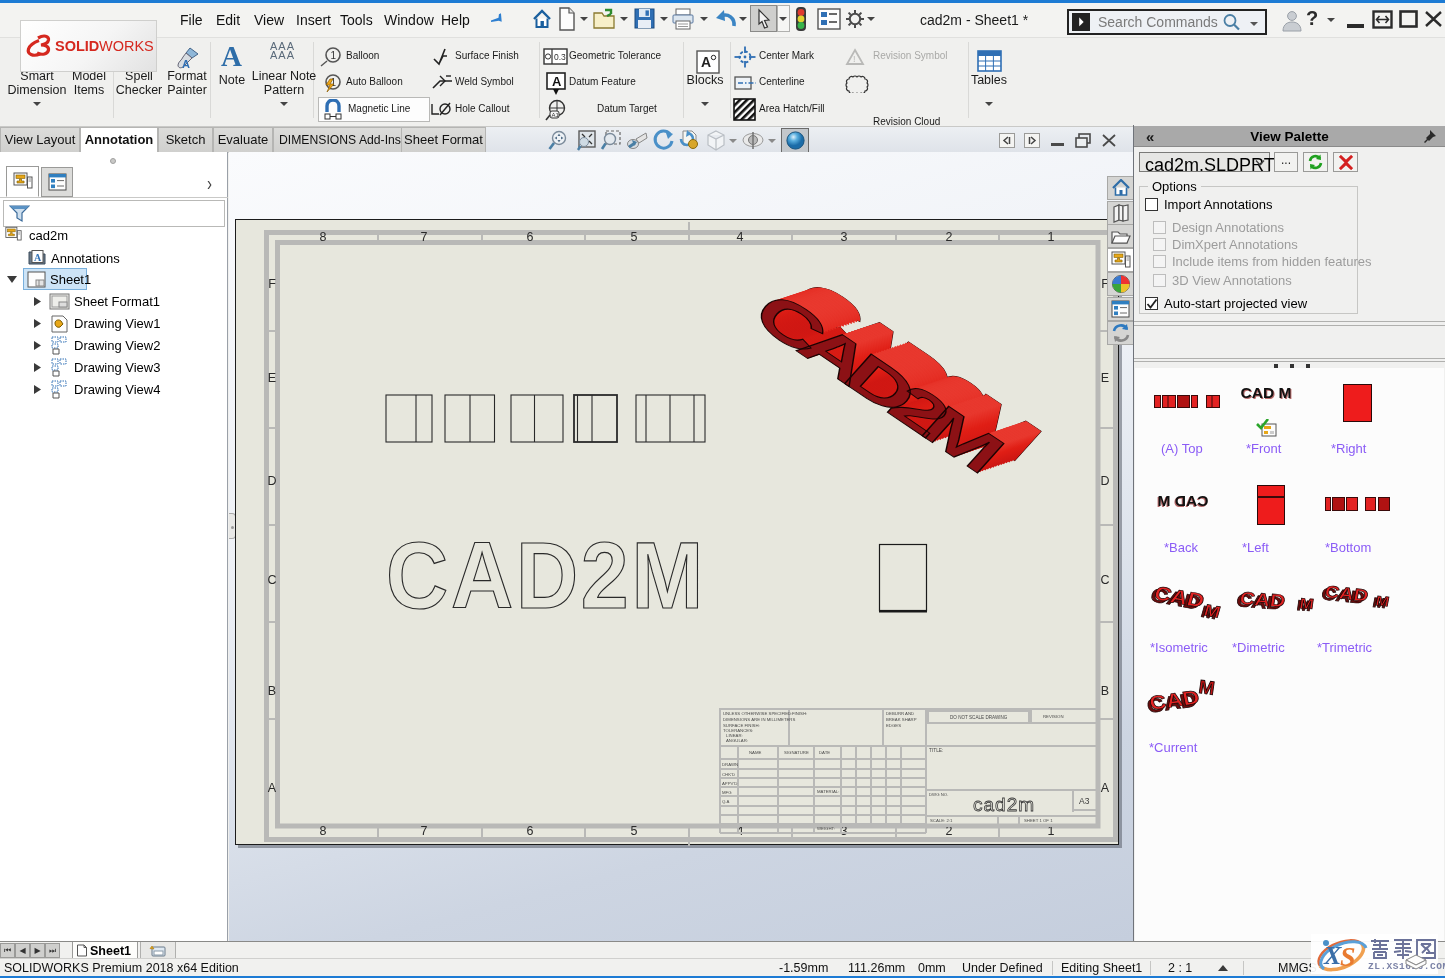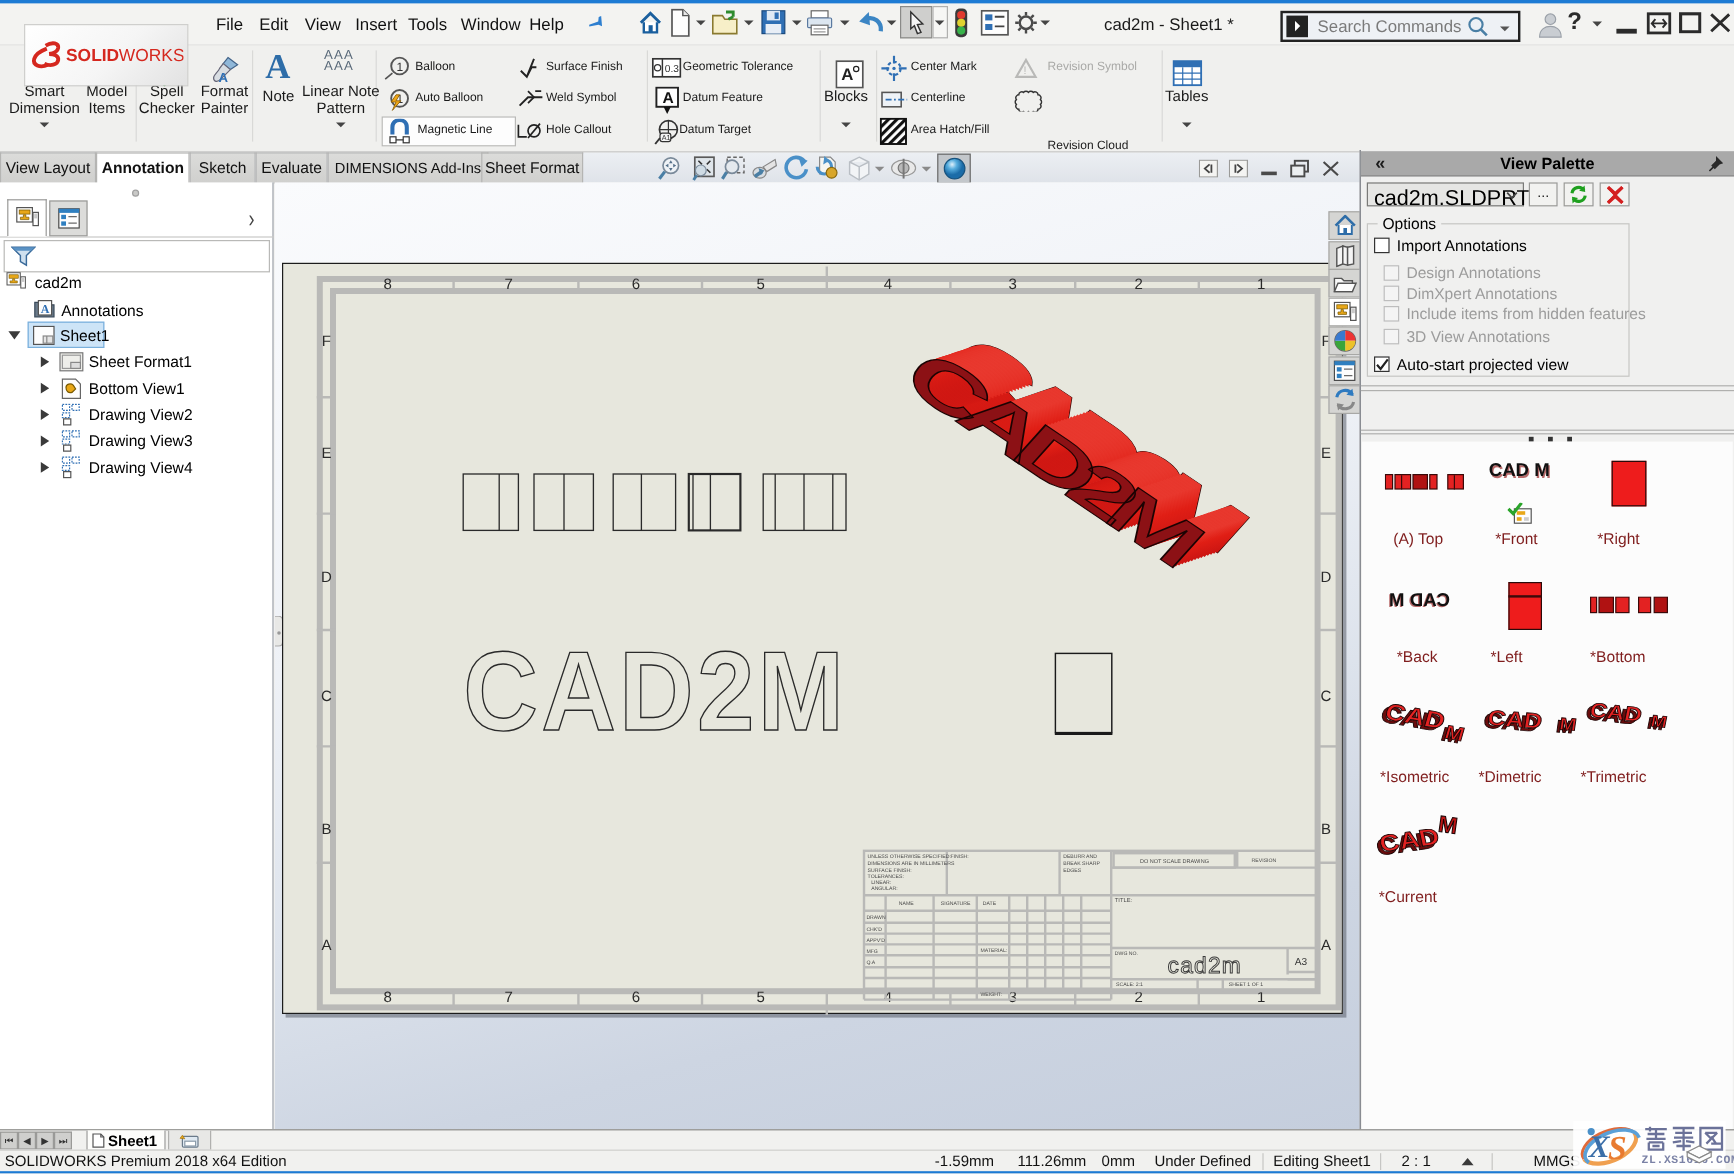--- a/index.html
+++ b/index.html
@@ -30,21 +30,21 @@
 
 #taskstrip{left:1107px;top:176px;width:27px;height:169px;}
 .tsbtn{position:absolute;left:0;width:27px;height:24px;background:#d5d5d3;border:1px solid #a8a8a6;display:flex;align-items:center;justify-content:center;}
 
 #palette{left:1133px;top:125px;width:312px;height:830px;background:#f0f0ef;border-left:1px solid #6f737a;border-bottom:2px solid #222;}
 #pheader{position:absolute;left:0;top:1px;width:311px;height:21px;background:#a9a9a9;border-bottom:1px solid #8a8a8a;}
 .ck{position:absolute;width:13px;height:13px;background:#fff;border:1px solid #333;}
 .ckd{position:absolute;width:13px;height:13px;background:#f4f4f4;border:1px solid #bdbdbd;}
 .ptxt{position:absolute;font-size:13px;color:#000;white-space:nowrap;}
 .ptxtd{position:absolute;font-size:13px;color:#9c9c9c;white-space:nowrap;}
-.plbl{position:absolute;font-size:13px;color:#7f1d1d;white-space:nowrap;}
+.plbl{position:absolute;font-size:13px;color:#8b5cf6;white-space:nowrap;}
 
 #sheettabs{left:0;top:941px;width:1445px;height:17px;background:#f1f1ef;border-top:1px solid #8a8a88;}
 #statusbar{left:0;top:958px;width:1445px;height:18px;background:#f1f1ef;border-top:1px solid #d0d0ce;}
 #botblue{left:0;top:976px;width:1445px;height:2px;background:#1d7bd4;}
 .stxt{position:absolute;top:2px;font-size:12.5px;color:#111;white-space:nowrap;}
 
 #wm{left:1311px;top:934px;width:127px;height:40px;background:rgba(255,255,255,.93);z-index:50;}
 </style></head>
 <body>
 <div class="abs" id="topblue"></div>
@@ -263,21 +263,21 @@
     </svg>
   <div class="rlblL" style="left:569px;top:38px;">Datum Feature</div>
   <svg class="abs" style="left:544px;top:61px;" width="24" height="22" viewBox="0 0 24 22">
       <circle cx="13" cy="9" r="7.5" fill="none" stroke="#333" stroke-width="1.4"></circle>
       <line x1="13" y1="1.5" x2="13" y2="16.5" stroke="#333"></line>
       <line x1="5.5" y1="9" x2="20.5" y2="9" stroke="#333"></line>
       <rect x="6" y="12" width="9" height="7" rx="2" fill="#f4f4f4" stroke="#333"></rect>
       <text x="7.5" y="18" font-size="6" fill="#333">A1</text>
       <path d="M2 21 L6 16" stroke="#333" stroke-width="1.6"></path>
     </svg>
-  <div class="rlblL" style="left:566px;top:65px;">Datum Target</div>
+  <div class="rlblL" style="left:597px;top:65px;">Datum Target</div>
 
   <svg class="abs" style="left:696px;top:12px;" width="24" height="24" viewBox="0 0 24 24">
       <rect x="1" y="1" width="22" height="22" fill="#fff" stroke="#555" stroke-width="1.4"></rect>
       <text x="5" y="17" font-size="14" font-weight="bold" fill="#222">A</text>
       <circle cx="17.5" cy="7.5" r="2.2" fill="none" stroke="#222"></circle>
     </svg>
   <div class="rlbl" style="left:683px;top:35px;width:44px;">Blocks</div>
   <div class="caret" style="left:701px;top:64px;"></div>
 
   <svg class="abs" style="left:734px;top:8px;" width="22" height="22" viewBox="0 0 22 22">
@@ -468,21 +468,21 @@
         <rect x="10" y="9" width="8" height="5" fill="#ddd" stroke="#888"></rect>
       </svg>
   <div class="treetxt" style="left:74px;top:142px;">Sheet Format1</div>
   <svg class="abs" style="left:33px;top:166px;" width="9" height="11" viewBox="0 0 9 11">
         <path d="M1 1 L8 5.5 L1 10 Z" fill="#3a3a3a"></path>
       </svg>
   <svg class="abs" style="left:50px;top:163px;" width="19" height="18" viewBox="0 0 19 18">
         <path d="M2 1 H13 L17 5 V17 H2 Z" fill="#fdfdfd" stroke="#666"></path>
         <path d="M5 8 C5 5 9 4 11 6 L13 9 L10 12 C7 13 5 11 5 8 Z" fill="#e8a718" stroke="#7a5a00"></path>
       </svg>
-  <div class="treetxt" style="left:74px;top:164px;">Bottom View1</div>
+  <div class="treetxt" style="left:74px;top:164px;">Drawing View1</div>
   <svg class="abs" style="left:33px;top:188px;" width="9" height="11" viewBox="0 0 9 11">
         <path d="M1 1 L8 5.5 L1 10 Z" fill="#3a3a3a"></path>
       </svg>
   <svg class="abs" style="left:51px;top:184px;" width="18" height="19" viewBox="0 0 18 19">
         <rect x="1" y="1" width="6" height="5" fill="#fff" stroke="#2f6fb4" stroke-dasharray="1.5 1"></rect>
         <rect x="9" y="1" width="6" height="5" fill="#fff" stroke="#2f6fb4" stroke-dasharray="1.5 1"></rect>
         <rect x="1" y="8" width="6" height="4" fill="#fff" stroke="#2f6fb4" stroke-dasharray="1.5 1"></rect>
         <path d="M2 13 H8 V18 H2 Z" fill="#fff" stroke="#555"></path>
       </svg>
   <div class="treetxt" style="left:74px;top:186px;">Drawing View2</div>

